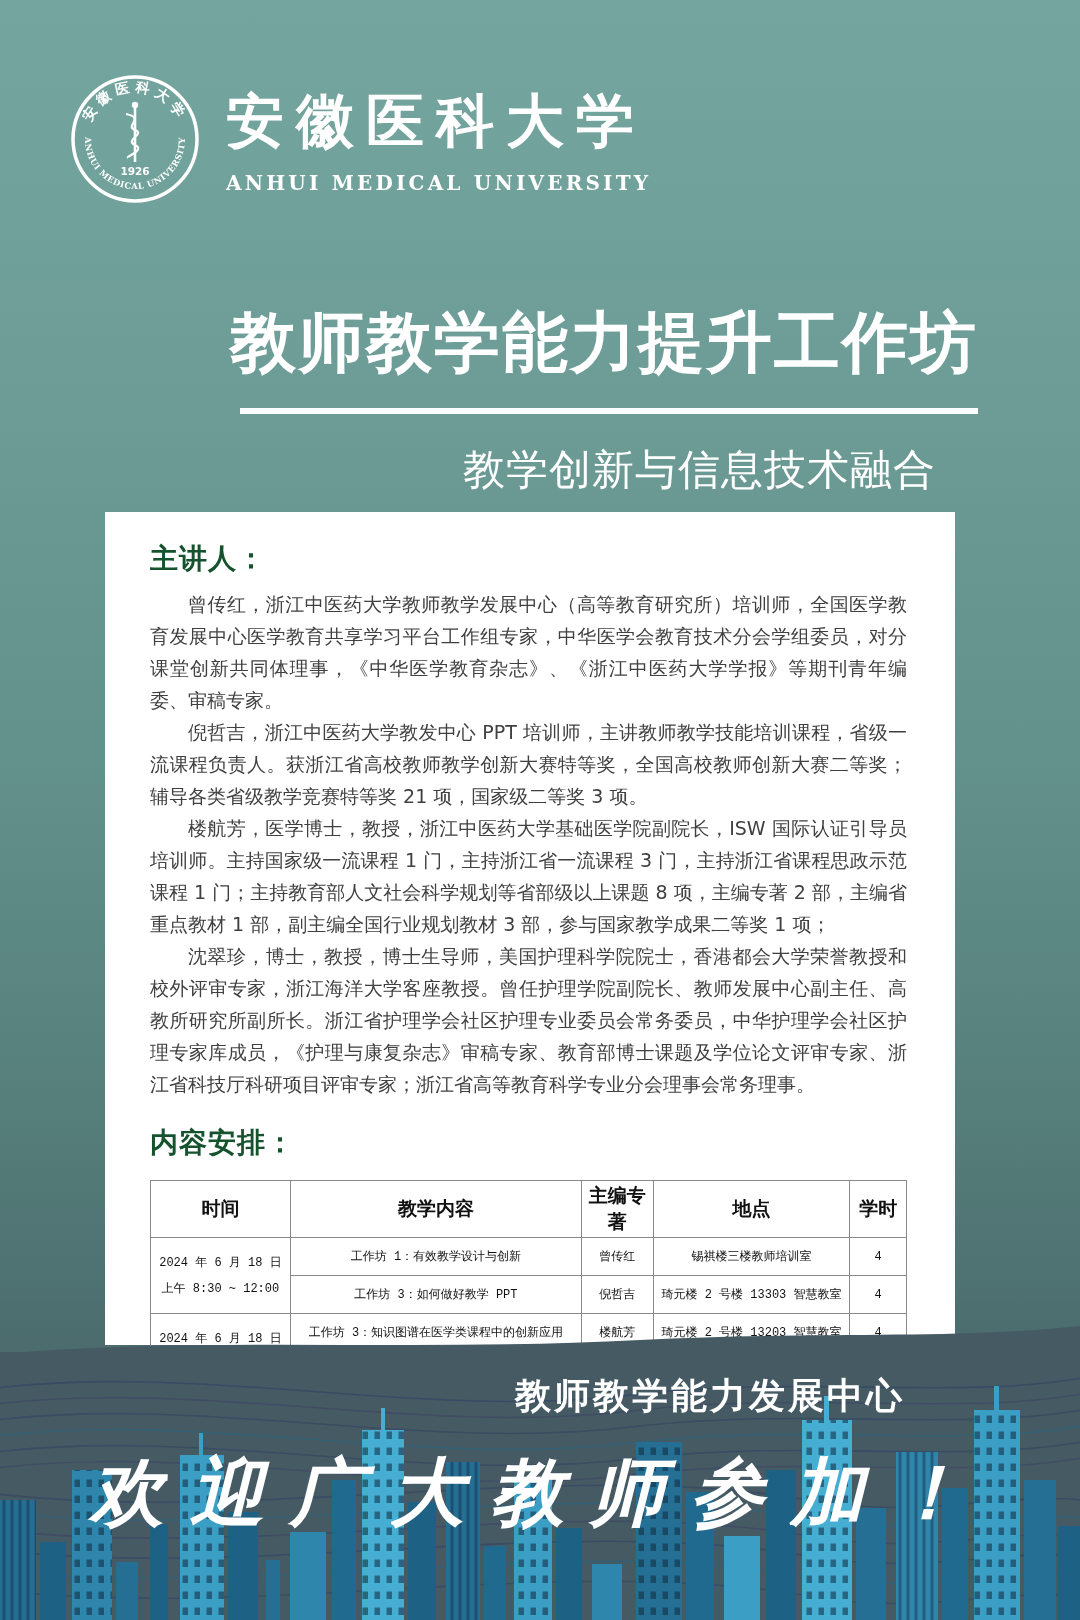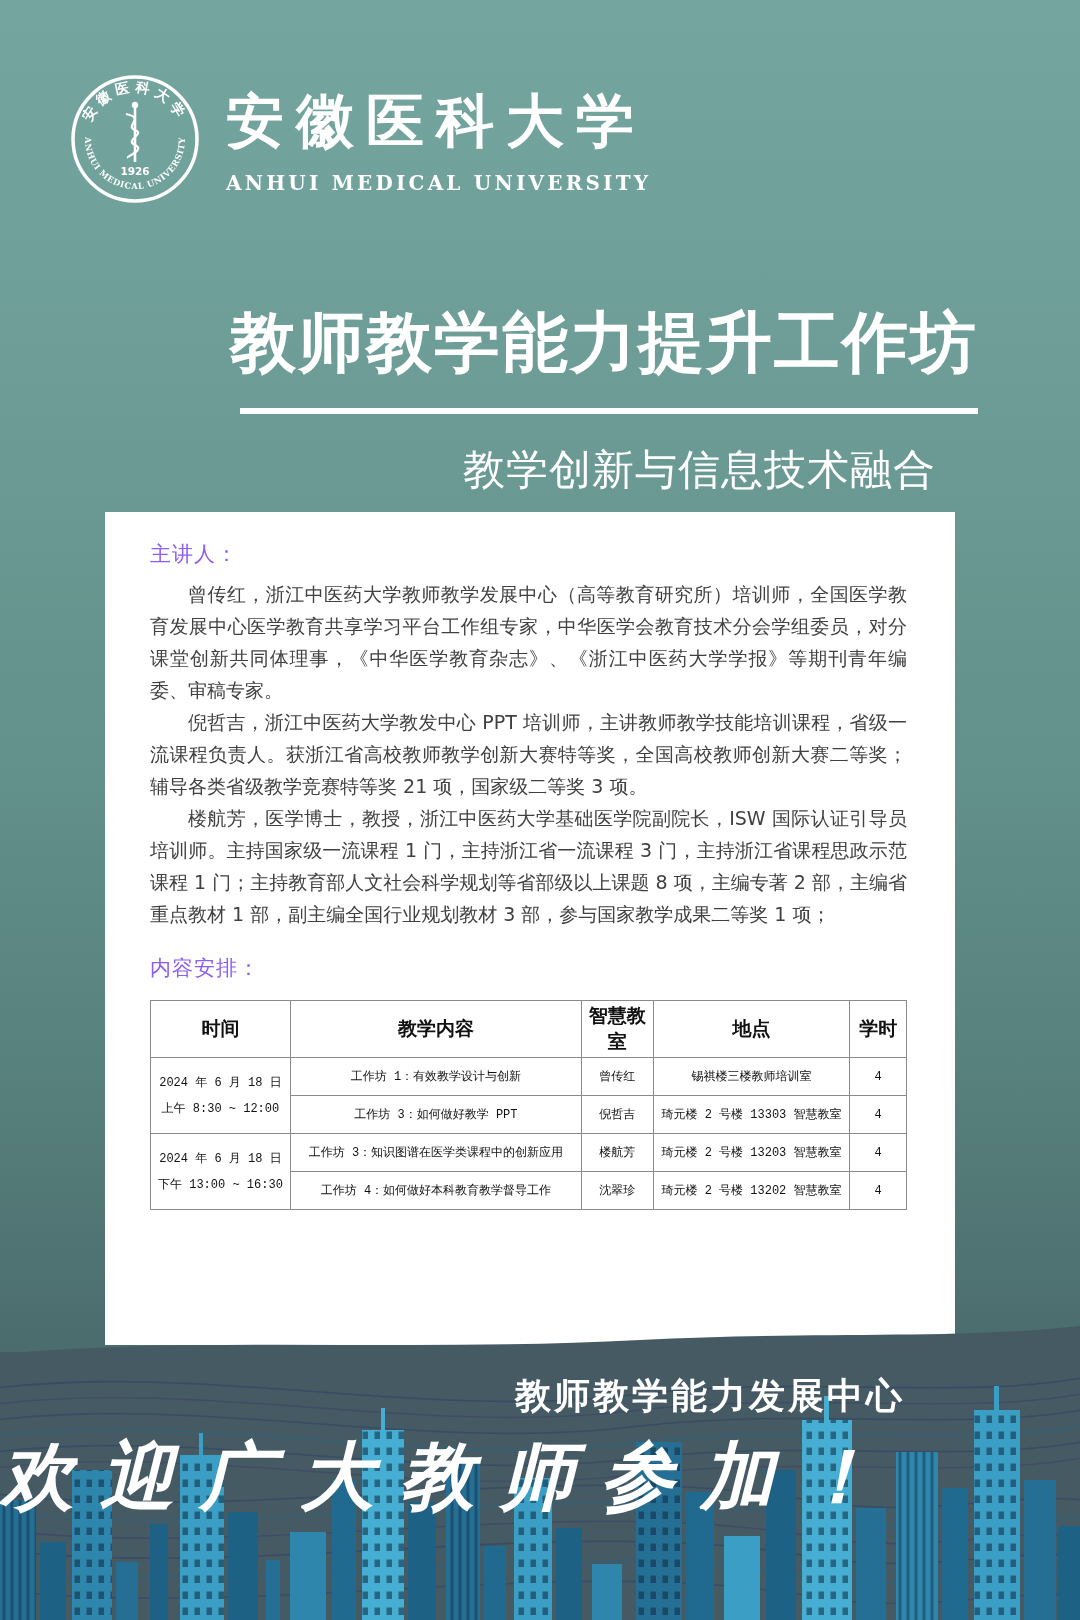--- a/index.html
+++ b/index.html
@@ -25,21 +25,21 @@
   .title-block { position:absolute; top:298px; right:102px; text-align:right; }
   .main-title { font-size:66px; font-weight:800; color:#fff; letter-spacing:2px; white-space:nowrap; }
   .title-rule { margin-top:20px; margin-left:auto; width:738px; height:6px; background:#fff; }
   .subtitle { margin-top:28px; padding-right:42px; font-size:42px; font-weight:500; color:#fff; letter-spacing:1px; white-space:nowrap; }
 
   
   .card {
     position:absolute; left:105px; top:512px; width:850px; height:833px;
     background:#fff; padding:28px 48px 0 45px; color:#111;
   }
-  .section-heading { color:#8b5cf6; font-size:21px; font-weight:400; letter-spacing:1px; }
+  .section-heading { color:#14532d; font-size:28px; font-weight:700; letter-spacing:1px; }
   .speakers { margin-top:10px; }
   .speakers p { font-size:19px; line-height:32px; text-align:justify; text-indent:2em; color:#404040; }
   .schedule-heading { margin-top:24px; }
 
   
   .schedule-table { width:100%; border-collapse:collapse; margin-top:18px; table-layout:fixed; }
   .schedule-table th, .schedule-table td {
     border:1.6px solid #8a8a8a; text-align:center; vertical-align:middle; padding:2px 4px;
   }
   .schedule-table th { font-size:19px; font-weight:700; height:38px; }
@@ -50,21 +50,21 @@
   .wave-crest { position:absolute; left:0; top:1324px; width:1080px; height:30px; display:block; }
   .bottom { position:absolute; left:0; top:1352px; width:1080px; height:268px; background:#455a63; overflow:hidden; }
   .waves, .skyline { position:absolute; left:0; width:1080px; }
   .waves { top:0; height:268px; }
   .skyline { bottom:0; height:240px; }
   .center-name {
     position:absolute; top:20px; right:175px; font-size:36px; font-weight:700;
     color:#fff; letter-spacing:3px; white-space:nowrap; z-index:3;text-align:right;
   }
   .welcome {
-    position:absolute; top:76px; left:0; width:900px; text-align:center; z-index:3;
+    position:absolute; top:92px; left:0; width:1080px; text-align:center; z-index:3;
     font-family:"DejaVu Serif","Liberation Serif",serif; font-style:italic; font-weight:700;
     font-size:74px; color:#fff; letter-spacing:26px; white-space:nowrap;
   }
 </style>
 </head>
 <body>
 
 <div class="poster">
 
   <div class="brand">
@@ -98,37 +98,38 @@
     <div class="title-rule"></div>
     <div class="subtitle">教学创新与信息技术融合</div>
   </div>
 
   <div class="card">
     <div class="section-heading">主讲人：</div>
     <div class="speakers">
       <p>曾传红，浙江中医药大学教师教学发展中心（高等教育研究所）培训师，全国医学教育发展中心医学教育共享学习平台工作组专家，中华医学会教育技术分会学组委员，对分课堂创新共同体理事，《中华医学教育杂志》、《浙江中医药大学学报》等期刊青年编委、审稿专家。</p>
       <p>倪哲吉，浙江中医药大学教发中心 PPT 培训师，主讲教师教学技能培训课程，省级一流课程负责人。获浙江省高校教师教学创新大赛特等奖，全国高校教师创新大赛二等奖；辅导各类省级教学竞赛特等奖 21 项，国家级二等奖 3 项。</p>
       <p>楼航芳，医学博士，教授，浙江中医药大学基础医学院副院长，ISW 国际认证引导员培训师。主持国家级一流课程 1 门，主持浙江省一流课程 3 门，主持浙江省课程思政示范课程 1 门；主持教育部人文社会科学规划等省部级以上课题 8 项，主编专著 2 部，主编省重点教材 1 部，副主编全国行业规划教材 3 部，参与国家教学成果二等奖 1 项；</p>
+      <p>沈翠珍，博士，教授，博士生导师，美国护理科学院院士，香港都会大学荣誉教授和校外评审专家，浙江海洋大学客座教授。曾任护理学院副院长、教师发展中心副主任、高教所研究所副所长。浙江省护理学会社区护理专业委员会常务委员，中华护理学会社区护理专家库成员，《护理与康复杂志》审稿专家、教育部博士课题及学位论文评审专家、浙江省科技厅科研项目评审专家；浙江省高等教育科学专业分会理事会常务理事。</p>
     </div>
 
     <div class="section-heading schedule-heading">内容安排：</div>
 
     <table class="schedule-table">
       <colgroup>
         <col style="width:18.5%">
           <col style="width:38.5%">
           <col style="width:9.5%">
           <col style="width:26%">
           <col style="width:7.5%">
       </colgroup>
       <thead>
         <tr>
           <th>时间</th>
           <th>教学内容</th>
-          <th>智慧教室</th>
+          <th>主编专著</th>
           <th>地点</th>
           <th>学时</th>
         </tr>
       </thead>
       <tbody>
         <tr>
           <td rowspan="2" class="time-cell">
             <div>2024 年 6 月 18 日</div>
             <div>上午 8:30 ~ 12:00</div>
           </td>

